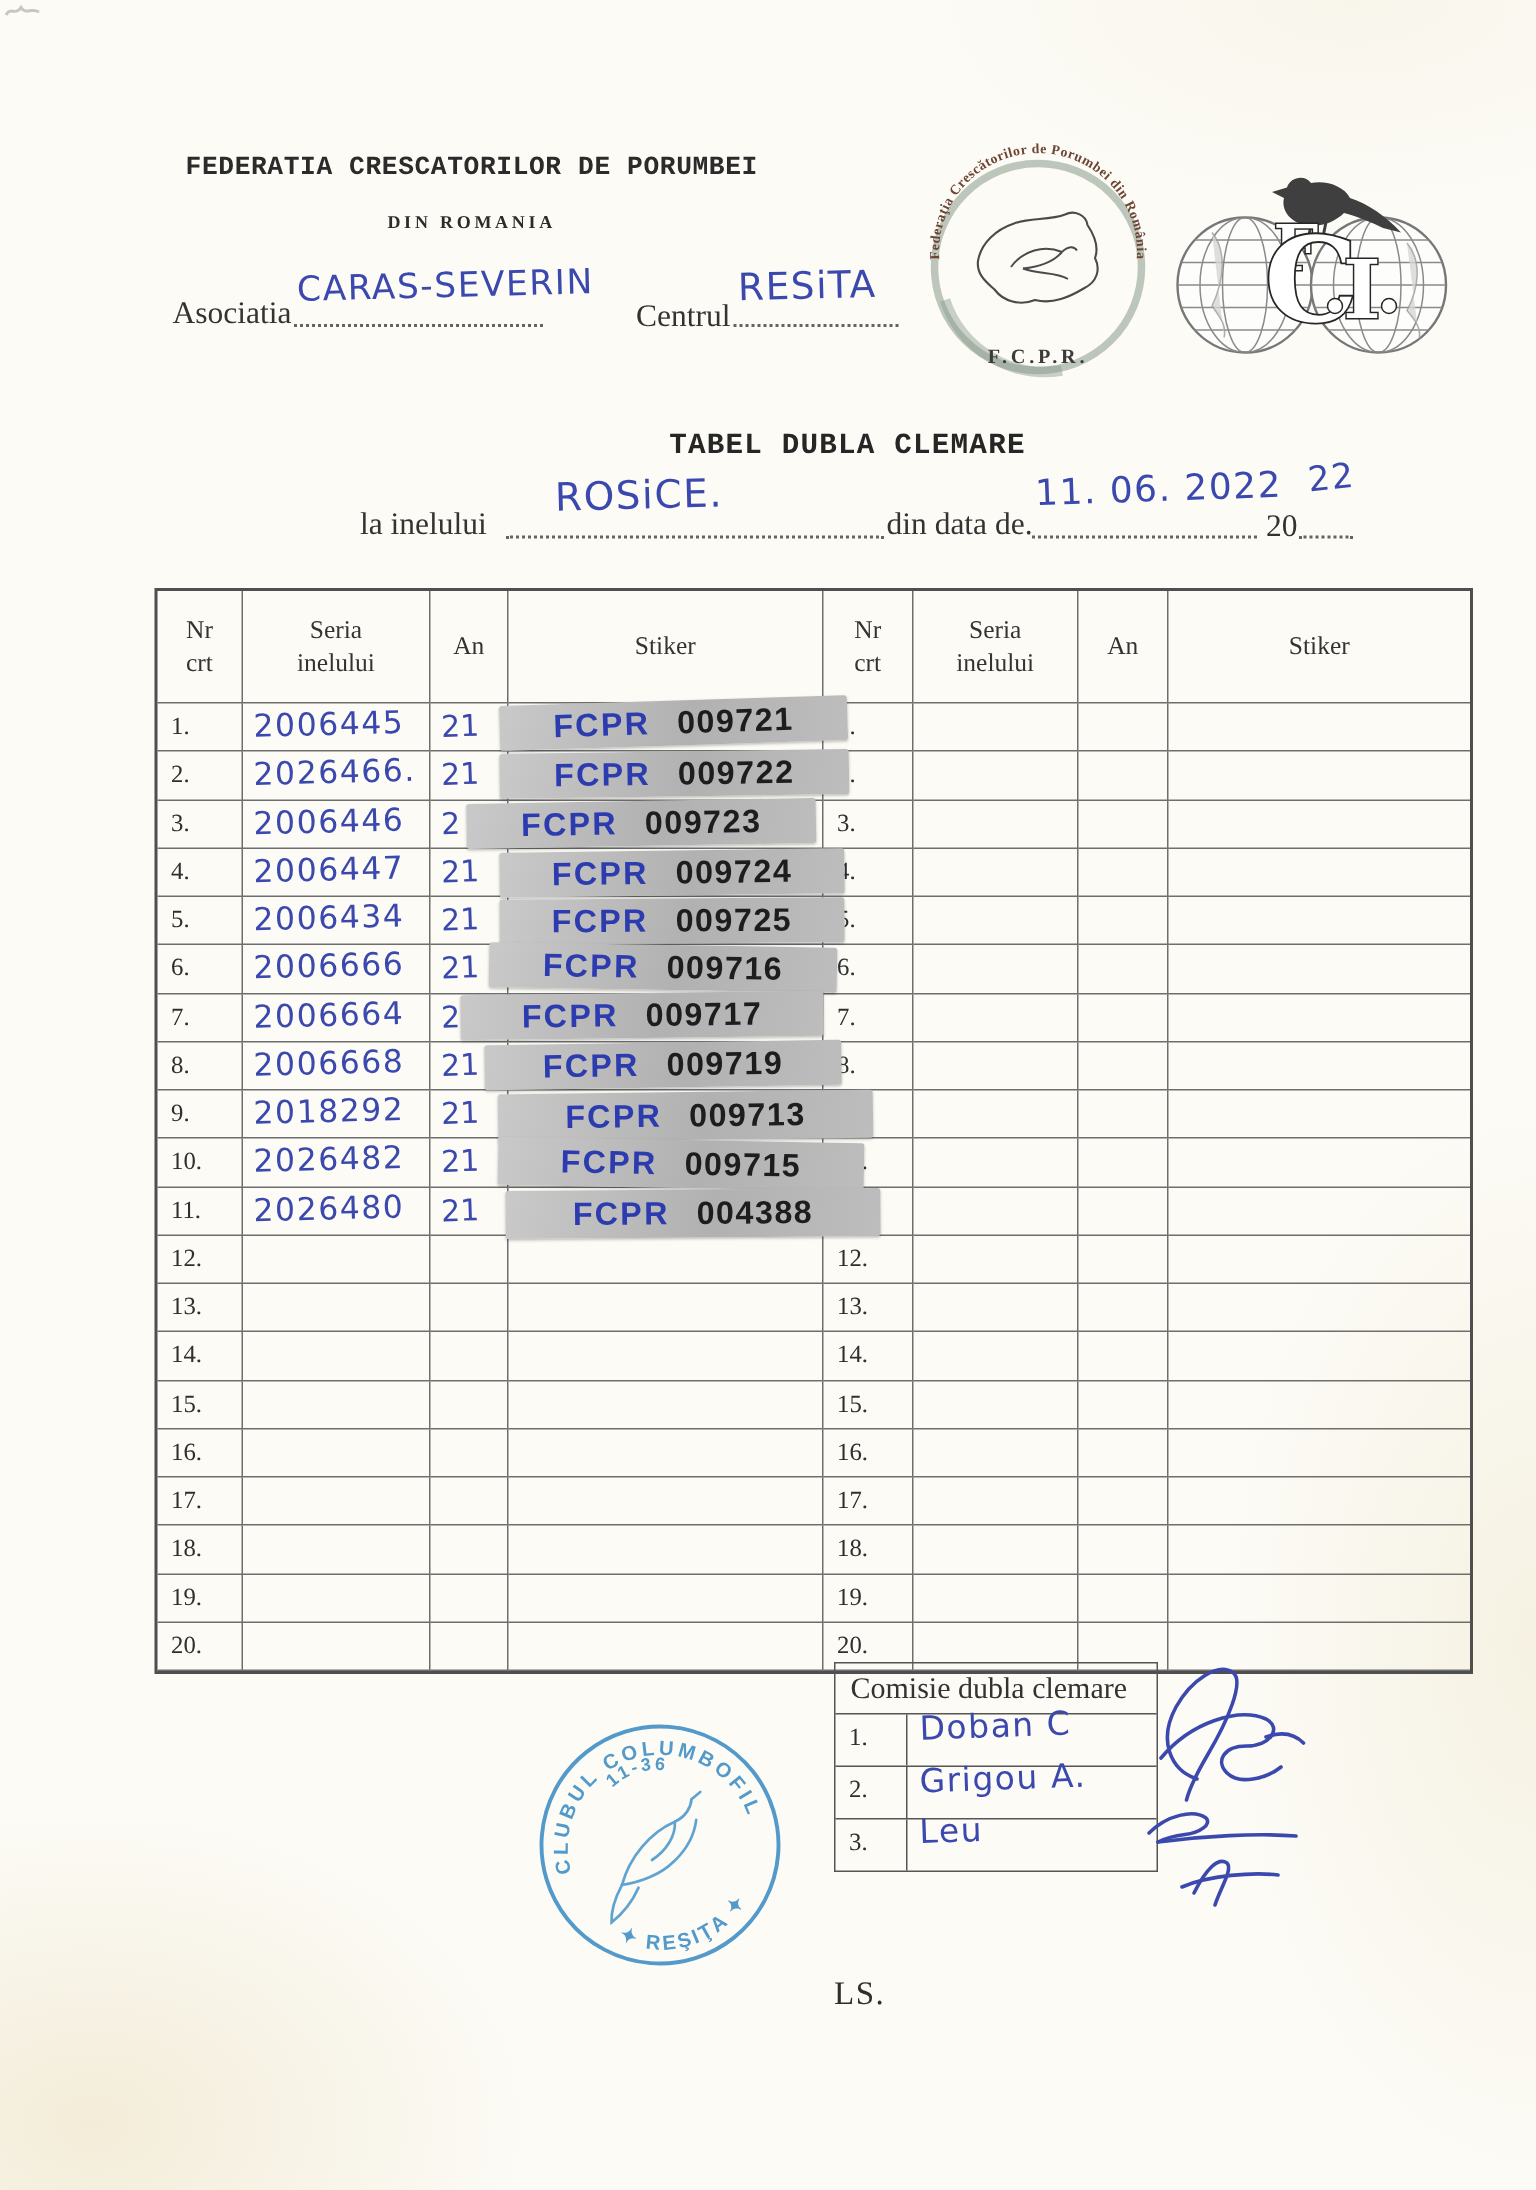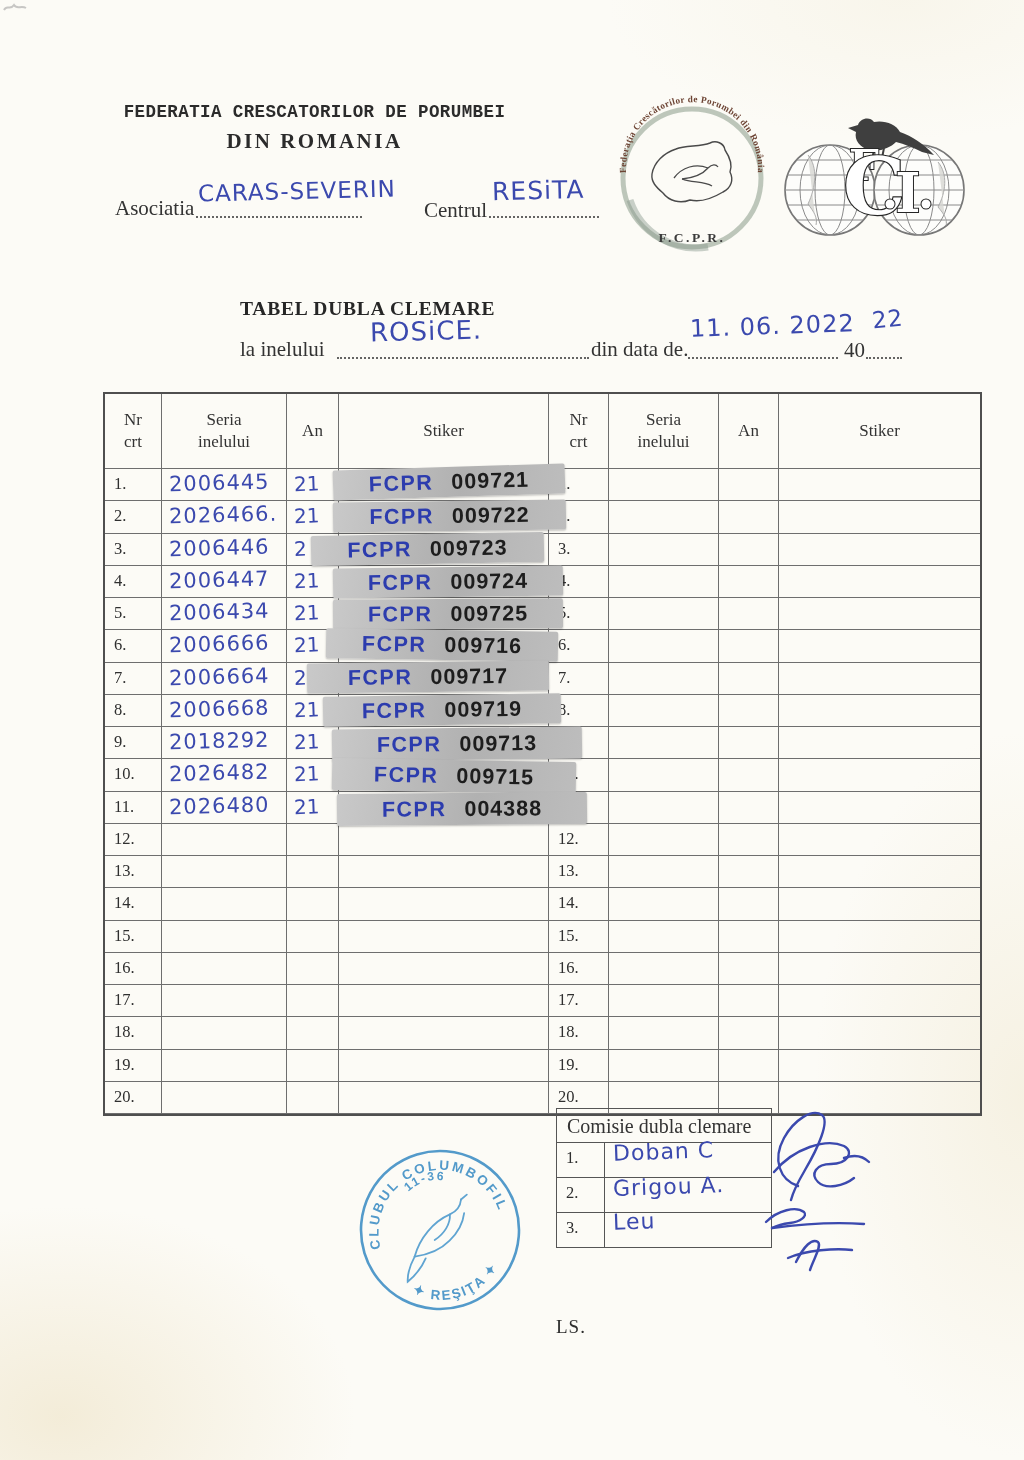--- a/index.html
+++ b/index.html
@@ -10,28 +10,28 @@
       radial-gradient(300px 520px at 100% 75%, rgba(238,229,202,.45), transparent 70%),
       radial-gradient(420px 200px at 88% 0%, rgba(240,233,210,.30), transparent 70%),
       #fcfbf6;}
   .printed{color:#2e2e2e;}
   .hand{font-family:"DejaVu Sans",sans-serif;color:#3b49ae;}
   .abs{position:absolute;}
 
   
   .doc-header{position:absolute;left:92px;top:102px;width:445px;text-align:center;}
   .doc-header .l1{font-weight:bold;font-size:17.5px;letter-spacing:.4px;color:#2b2b2b;font-family:Liberation Mono, monospace;}
-  .doc-header .l2{font-weight:bold;font-size:21px;letter-spacing:2.5px;color:#2b2b2b;margin-top:7px;}
+  .doc-header .l2{font-weight:bold;font-size:12px;letter-spacing:2.5px;color:#2b2b2b;margin-top:19px;}
 
   .lbl{font-size:21px;color:#333;}
   .dotl{position:absolute;height:0;border-bottom:2px dotted #4a4a4a;opacity:.85;}
   .hv{position:absolute;font-size:23px;letter-spacing:1px;transform:rotate(-1.5deg);}
 
-  .title{position:absolute;left:240px;top:298px;width:650px;
-    font-weight:bold;font-size:19.5px;letter-spacing:.8px;color:#262626;}
+  .title{position:absolute;left:240px;top:286px;width:650px;text-align:center;
+    font-weight:bold;font-size:19.5px;letter-spacing:.8px;color:#262626;font-family:Liberation Mono, monospace;}
 
   
   .mtable{position:absolute;left:103px;top:392px;width:875px;height:720px;border:2px solid #4f4f4f;}
   .thalf{position:absolute;top:0;height:100%;display:grid;grid-template-rows:75px repeat(20,32.25px);}
   #half-left{left:0;width:444px;grid-template-columns:57px 125px 52px 1fr;z-index:2;}
   #half-right{left:444px;width:431px;grid-template-columns:60px 110px 60px 1fr;}
   .cell{position:relative;border-right:1px solid #6e6e6e;border-bottom:1px solid #6e6e6e;overflow:visible;}
   #half-right .col-stiker{border-right:none;}
   .th{display:flex;align-items:center;justify-content:center;text-align:center;
       font-size:17px;color:#333;white-space:pre-line;line-height:1.3;}
@@ -59,21 +59,21 @@
 
   
   .ctable{position:absolute;left:556px;top:1108px;width:214px;border:1.5px solid #555;background:transparent;}
   .chead{height:34px;border-bottom:1px solid #555;font-size:20px;color:#333;padding:6px 0 0 10px;box-sizing:border-box;}
   .crow{display:grid;grid-template-columns:48px 1fr;height:34px;border-bottom:1px solid #555;}
   .crow:last-child{border-bottom:none;}
   .crow .cnr{border-right:1px solid #555;font-size:16.5px;color:#2f2f2f;padding:5px 0 0 9px;box-sizing:border-box;}
   .crow .cname{position:relative;}
   .crow .cname .hand{position:absolute;left:8px;top:-4px;font-size:22px;letter-spacing:1px;transform:rotate(-2deg);white-space:nowrap;}
 
-  .ls{position:absolute;left:556px;top:1316px;font-size:19px;letter-spacing:1px;color:#2e2e2e;}
+  .ls{position:absolute;left:556px;top:1316px;font-size:22px;letter-spacing:1px;color:#2e2e2e;}
 
   svg{overflow:visible;}
 </style>
 </head>
 <body>
 
 <div class="page">
 
   <svg class="abs" style="left:2px;top:1px;width:26px;height:14px" viewBox="0 0 26 14">
     <path d="M2,9 C5,3 8,10 12,4 C15,9 19,4 24,7" stroke="#9a9a9a" stroke-width="2" fill="none" opacity=".55"></path>
@@ -149,21 +149,21 @@
   </svg>
 
   <div class="title">TABEL DUBLA CLEMARE</div>
 
   <span class="abs lbl printed" style="left:240px;top:337px">la inelului</span>
   <span class="dotl" style="left:337px;top:357px;width:252px"></span>
   <span class="hv hand" style="left:370px;top:316px;font-size:26px">ROSiCE.</span>
   <span class="abs lbl printed" style="left:591px;top:337px">din data de.</span>
   <span class="dotl" style="left:688px;top:357px;width:150px"></span>
   <span class="hv hand" style="left:690px;top:312px;font-size:24px;transform:rotate(-2deg)">11. 06. 2022</span>
-  <span class="abs lbl printed" style="left:844px;top:338px">40</span>
+  <span class="abs lbl printed" style="left:844px;top:338px">20</span>
   <span class="dotl" style="left:866px;top:357px;width:36px"></span>
   <span class="hv hand" style="left:872px;top:306px;font-size:23px;transform:rotate(-6deg)">22</span>
 
   <div class="mtable">
     <div id="half-left" class="thalf">
         <div class="cell th col-nr">Nr
 crt</div>
         <div class="cell th col-seria">Seria
 inelului</div>
         <div class="cell th col-an">An</div>

